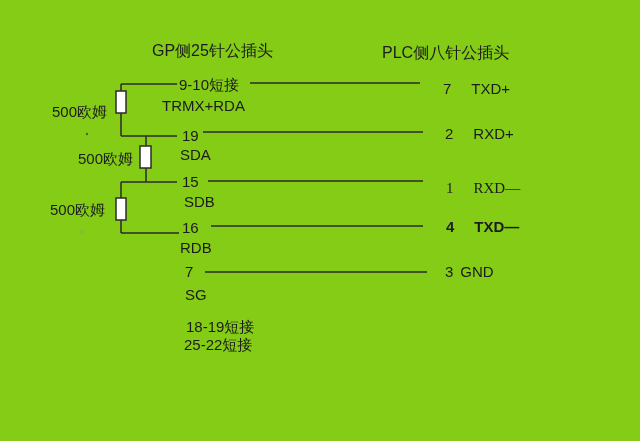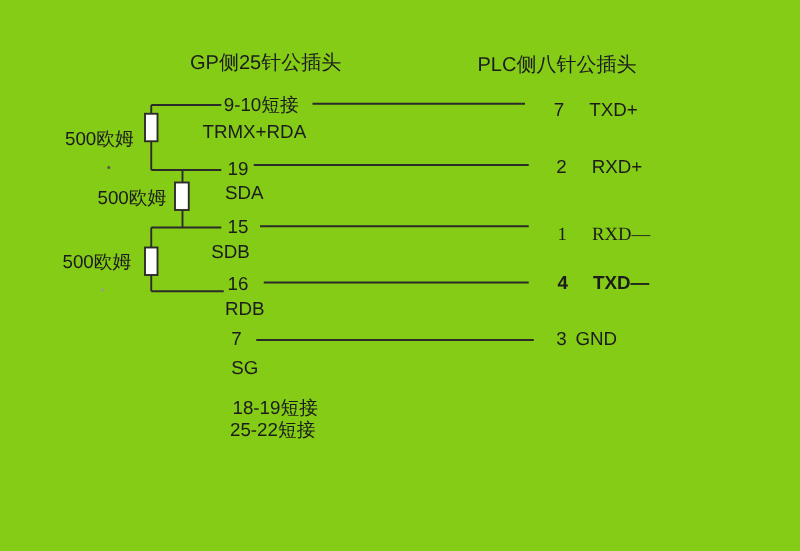--- a/index.html
+++ b/index.html
@@ -85,21 +85,21 @@
   <div class="txt res-label" style="left:78px; top:151px;">500欧姆</div>
   <div class="txt res-label" style="left:50px; top:202px;">500欧姆</div>
 
   <div class="txt" style="left:179px; top:77px;">9-10短接</div>
   <div class="txt" style="left:162px; top:98px;">TRMX+RDA</div>
 
   <div class="txt" style="left:182px; top:128px;">19</div>
   <div class="txt" style="left:180px; top:147px;">SDA</div>
 
   <div class="txt" style="left:182px; top:174px;">15</div>
-  <div class="txt" style="left:169px; top:194px;">SDB</div>
+  <div class="txt" style="left:184px; top:194px;">SDB</div>
 
   <div class="txt" style="left:182px; top:220px;">16</div>
   <div class="txt" style="left:180px; top:240px;">RDB</div>
 
   <div class="txt" style="left:185px; top:264px;">7</div>
   <div class="txt" style="left:185px; top:287px;">SG</div>
 
   <div class="txt plc-label" style="left:443px; top:81px;">
     <span class="pin">7</span><span class="sig">TXD+</span>
   </div>

